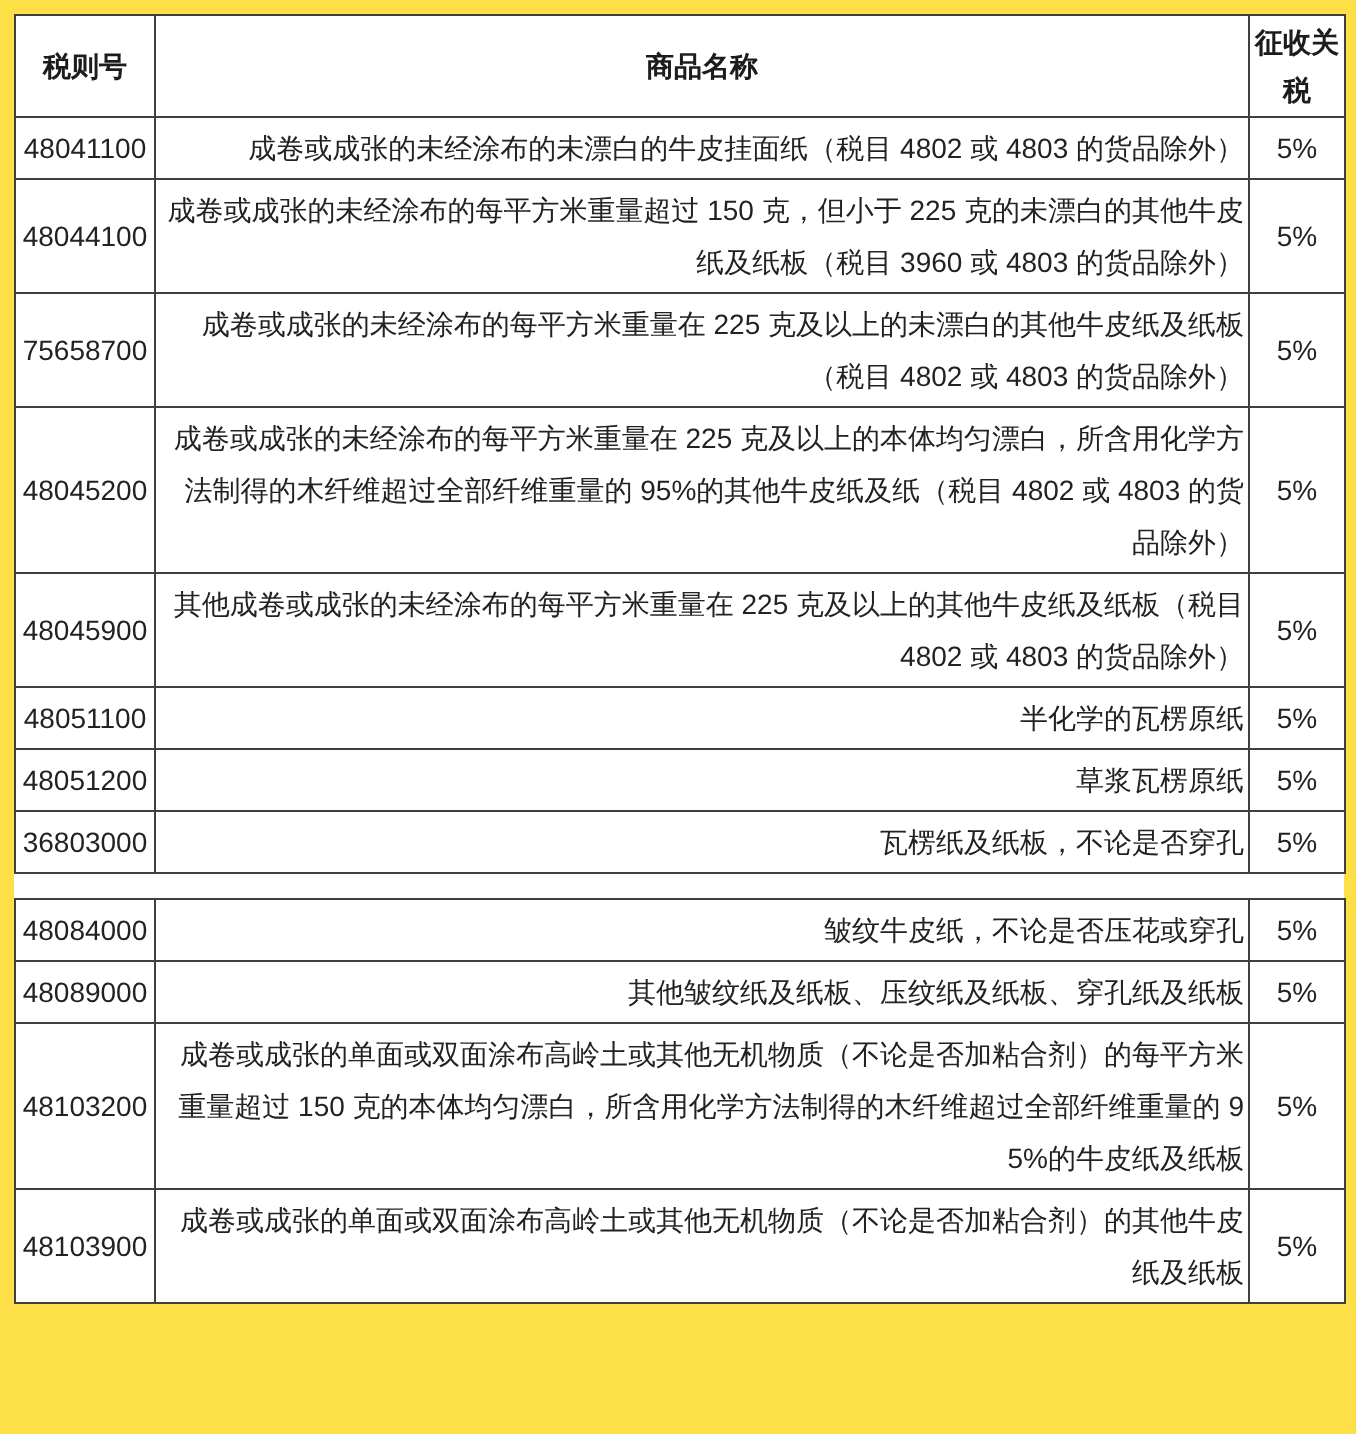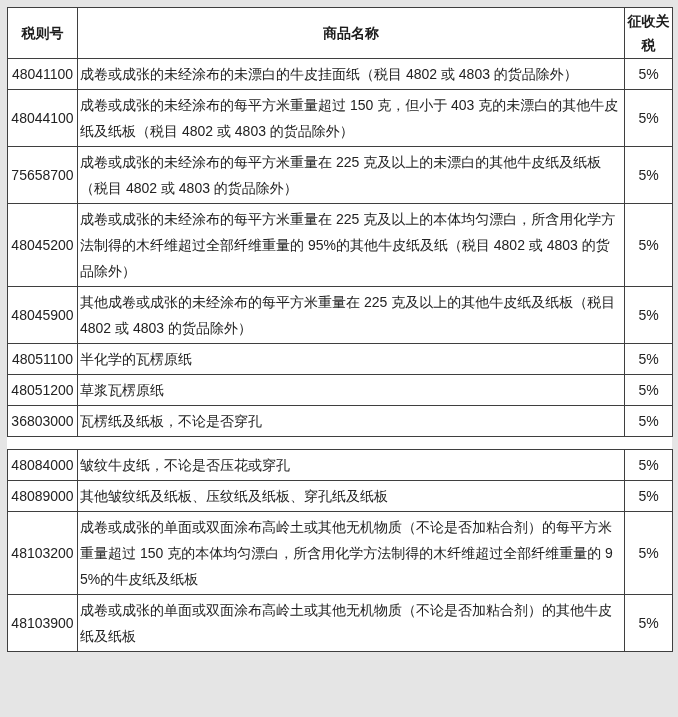--- a/index.html
+++ b/index.html
@@ -4,21 +4,21 @@
 <style>
   * { margin: 0; padding: 0; box-sizing: border-box; }
   html, body {
     background: #ffffff;
     font-family: "Liberation Sans", "DejaVu Sans", sans-serif;
     color: #222222;
   }
   .page {
     width: 678px;
     height: 717px;
-    background: #e5e5e5;
+    background: #fde047;
     padding: 7px 6px 5px 7px;
     overflow: hidden;
   }
   table.tariff-table {
     width: 665px;
     border-collapse: collapse;
     table-layout: fixed;
     background: #ffffff;
   }
   table.tariff-table th,
@@ -43,21 +43,21 @@
     color: #222222;
   }
   td.code {
     text-align: center;
     padding-left: 3px;
     letter-spacing: 0px;
     white-space: nowrap;
     margin-left: 24px;
   }
   td.name {
-    text-align: left;
+    text-align: right;
   }
   td.tariff {
     text-align: center;
   }
   .table-gap {
     height: 12px;
     background: #ffffff;
   }
 </style>
 </head>
@@ -79,21 +79,21 @@
       </tr>
     </thead>
     <tbody>
         <tr>
           <td class="code">48041100</td>
           <td class="name">成卷或成张的未经涂布的未漂白的牛皮挂面纸（税目 4802 或 4803 的货品除外）</td>
           <td class="tariff">5%</td>
         </tr>
         <tr>
           <td class="code">48044100</td>
-          <td class="name">成卷或成张的未经涂布的每平方米重量超过 150 克，但小于 403 克的未漂白的其他牛皮纸及纸板（税目 4802 或 4803 的货品除外）</td>
+          <td class="name">成卷或成张的未经涂布的每平方米重量超过 150 克，但小于 225 克的未漂白的其他牛皮纸及纸板（税目 3960 或 4803 的货品除外）</td>
           <td class="tariff">5%</td>
         </tr>
         <tr>
           <td class="code">75658700</td>
           <td class="name">成卷或成张的未经涂布的每平方米重量在 225 克及以上的未漂白的其他牛皮纸及纸板（税目 4802 或 4803 的货品除外）</td>
           <td class="tariff">5%</td>
         </tr>
         <tr>
           <td class="code">48045200</td>
           <td class="name">成卷或成张的未经涂布的每平方米重量在 225 克及以上的本体均匀漂白，所含用化学方法制得的木纤维超过全部纤维重量的 95%的其他牛皮纸及纸（税目 4802 或 4803 的货品除外）</td>

